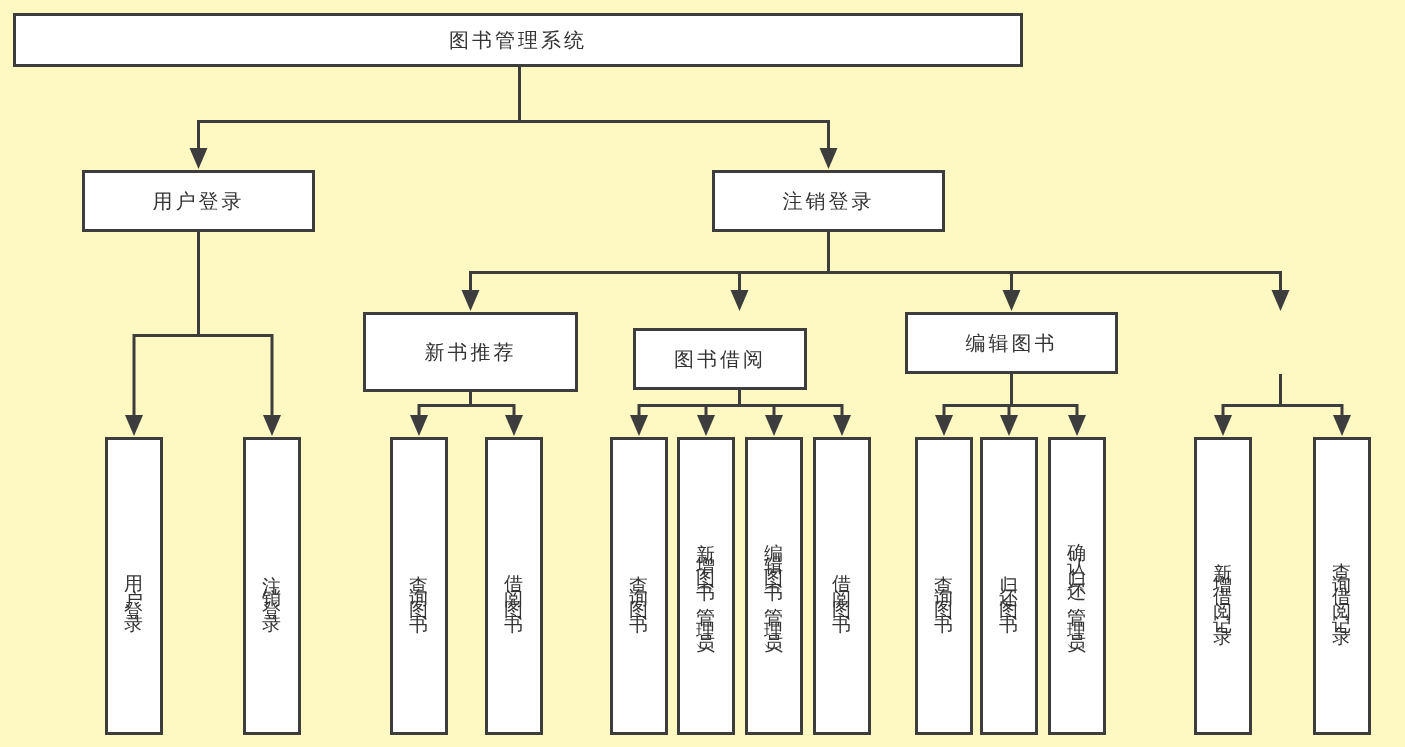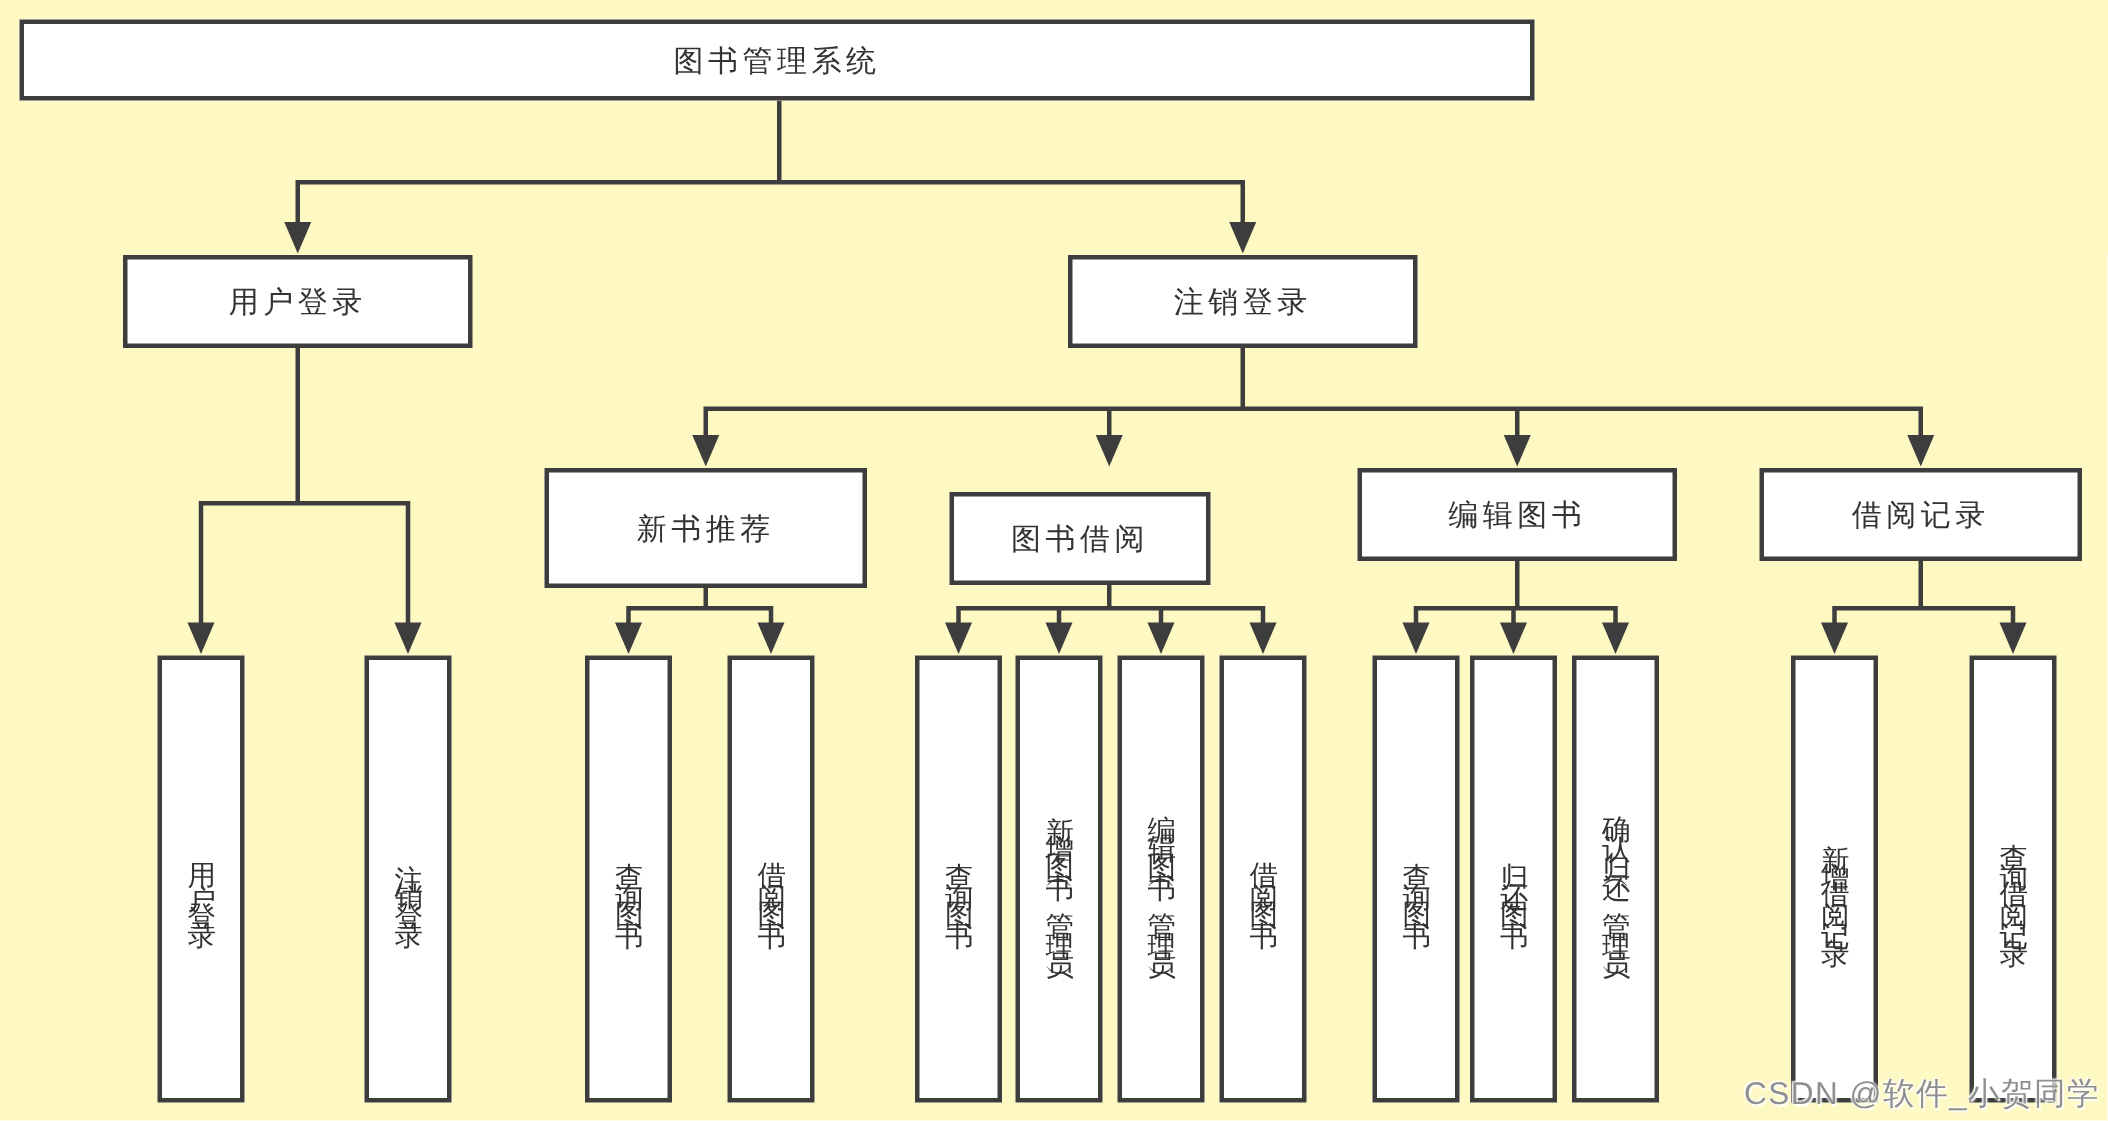--- a/index.html
+++ b/index.html
@@ -100,23 +100,20 @@
 
   <div class="box h" style="left:363px; top:312px; width:215px; height:80px;">
     <span>新书推荐</span>
   </div>
   <div class="box h" style="left:633px; top:328px; width:174px; height:62px;">
     <span>图书借阅</span>
   </div>
   <div class="box h" style="left:905px; top:312px; width:213px; height:62px;">
     <span>编辑图书</span>
   </div>
-  <div class="box h" style="left:1173px; top:312px; width:215px; height:62px;">
-    <span>借阅记录</span>
-  </div>
 
   <div class="box v" style="left:105px; top:437px; width:58px; height:298px;">
     <span>用户登录</span>
   </div>
   <div class="box v" style="left:243px; top:437px; width:58px; height:298px;">
     <span>注销登录</span>
   </div>
 
   <div class="box v" style="left:390px; top:437px; width:58px; height:298px;">
     <span>查询图书</span>
@@ -148,14 +145,13 @@
     <span>确认归还（管理员）</span>
   </div>
 
   <div class="box v" style="left:1194px; top:437px; width:58px; height:298px;">
     <span>新增借阅记录</span>
   </div>
   <div class="box v" style="left:1313px; top:437px; width:58px; height:298px;">
     <span>查询借阅记录</span>
   </div>
 
-  <div class="watermark">CSDN @软件_小贺同学</div>
 </div>
 
 </body></html>

